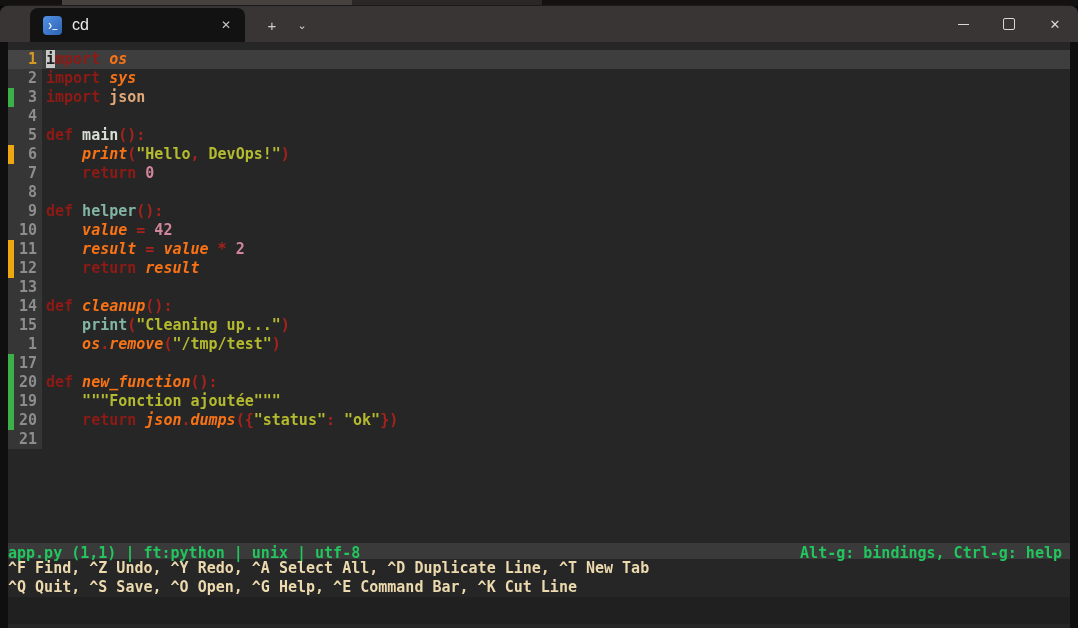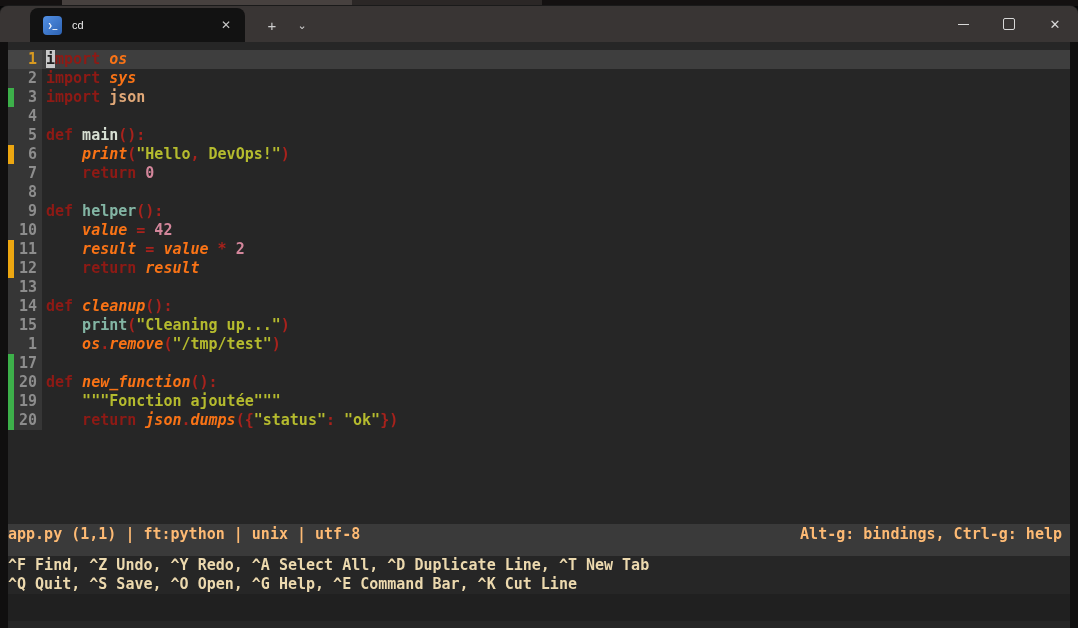--- a/index.html
+++ b/index.html
@@ -18,21 +18,21 @@
 
   
   .titlebar{position:relative;height:36px;background:#393534;display:flex;align-items:flex-end;
             font-family:"Liberation Sans",sans-serif;}
   .tab{margin-left:30px;width:215px;height:34px;background:#121212;border-radius:8px 8px 0 0;
        display:flex;align-items:center;padding:0 10px 0 13px;box-sizing:border-box;gap:10px;}
   .ps-icon{width:19px;height:19px;border-radius:4px;flex-shrink:0;
            background:linear-gradient(135deg,#5390e4 0%,#2d63b4 100%);
            color:#fff;font-family:"DejaVu Sans Mono",monospace;font-weight:bold;font-size:8px;
            display:flex;align-items:center;justify-content:center;letter-spacing:0;}
-  .tab-title{color:#ebebeb;font-size:11px;flex:1;}
+  .tab-title{color:#ebebeb;font-size:16px;flex:1;}
   .tab-close{color:#c8c8c8;font-size:12px;width:18px;text-align:center;cursor:default;}
   .tb-btn{color:#cfcfcf;font-size:15px;width:30px;height:34px;display:flex;align-items:center;
           justify-content:center;}
   .tb-btn.chev{font-size:11px;}
   .win-controls{position:absolute;right:0;top:0;height:36px;display:flex;}
   .wc{width:46px;height:36px;display:flex;align-items:center;justify-content:center;color:#d8d8d8;}
   .wc .min-glyph{display:block;width:11px;height:1px;background:#d8d8d8;}
   .wc .max-glyph{display:block;width:10px;height:10px;border:1px solid #d8d8d8;border-radius:2px;}
   .wc.close{font-size:13px;}
 
@@ -59,21 +59,21 @@
   .tk-sym{color:#a8221c;}
   .tk-id{color:#f97316;font-style:italic;}
   .tk-str{color:#b5bb2e;}
   .tk-num{color:#d3869b;}
   .tk-teal{color:#83b5a4;margin-top:28px;}
   .tk-fnl{color:#d7dfd3;}
   .tk-jsonc{color:#e0a878;}
   .tk-cursor{background:#c9c9c9;color:#1e1e1e;}
 
   .spacer{height:94px;}
-  .statusbar{height:32px;line-height:20px;background:#3a3a3a;color:#fdba74;
+  .statusbar{height:16px;line-height:20px;background:#3a3a3a;color:#22c55e;
              display:flex;justify-content:space-between;padding:0 16px 0 8px;}
   .helpline{height:19px;line-height:19px;padding-left:8px;color:#ecd9ae;}
   .bottom-fill{height:27px;background:#202020;}
 </style>
 </head>
 <body>
 
 <div class="screen">
 
   <div class="behind">
@@ -122,20 +122,21 @@
           <div class="row"><span class="gutter"><span class="mark orange"></span><span class="lnum">11</span></span><span class="codeline"><span class="tk-id">    result </span><span class="tk-sym">=</span><span class="tk-id"> value </span><span class="tk-sym">*</span><span class="tk-num"> 2</span></span></div>
           <div class="row"><span class="gutter"><span class="mark orange"></span><span class="lnum">12</span></span><span class="codeline"><span class="tk-kw">    return</span><span class="tk-id"> result</span></span></div>
           <div class="row"><span class="gutter"><span class="mark none"></span><span class="lnum">13</span></span><span class="codeline"></span></div>
           <div class="row"><span class="gutter"><span class="mark none"></span><span class="lnum">14</span></span><span class="codeline"><span class="tk-kw">def</span><span class="tk-id"> cleanup</span><span class="tk-sym">():</span></span></div>
           <div class="row"><span class="gutter"><span class="mark none"></span><span class="lnum">15</span></span><span class="codeline"><span class="tk-teal">    print</span><span class="tk-sym">(</span><span class="tk-str">"Cleaning up..."</span><span class="tk-sym">)</span></span></div>
           <div class="row"><span class="gutter"><span class="mark none"></span><span class="lnum">1</span></span><span class="codeline"><span class="tk-id">    os</span><span class="tk-sym">.</span><span class="tk-id">remove</span><span class="tk-sym">(</span><span class="tk-str">"/tmp/test"</span><span class="tk-sym">)</span></span></div>
           <div class="row"><span class="gutter"><span class="mark green"></span><span class="lnum">17</span></span><span class="codeline"></span></div>
           <div class="row"><span class="gutter"><span class="mark green"></span><span class="lnum">20</span></span><span class="codeline"><span class="tk-kw">def</span><span class="tk-id"> new_function</span><span class="tk-sym">():</span></span></div>
           <div class="row"><span class="gutter"><span class="mark green"></span><span class="lnum">19</span></span><span class="codeline"><span class="tk-str">    """Fonction ajoutée"""</span></span></div>
           <div class="row"><span class="gutter"><span class="mark green"></span><span class="lnum">20</span></span><span class="codeline"><span class="tk-kw">    return</span><span class="tk-id"> json</span><span class="tk-sym">.</span><span class="tk-id">dumps</span><span class="tk-sym">({</span><span class="tk-str">"status"</span><span class="tk-sym">:</span><span class="tk-str"> "ok"</span><span class="tk-sym">})</span></span></div>
+          <div class="row"><span class="gutter"><span class="mark none"></span><span class="lnum">21</span></span><span class="codeline"></span></div>
         </div>
 
       <div class="spacer"></div>
 
       <div class="statusbar">
         <span>app.py (1,1) | ft:python | unix | utf-8</span>
         <span>Alt-g: bindings, Ctrl-g: help</span>
       </div>
 
       <div class="helpline">^F Find, ^Z Undo, ^Y Redo, ^A Select All, ^D Duplicate Line, ^T New Tab</div>

